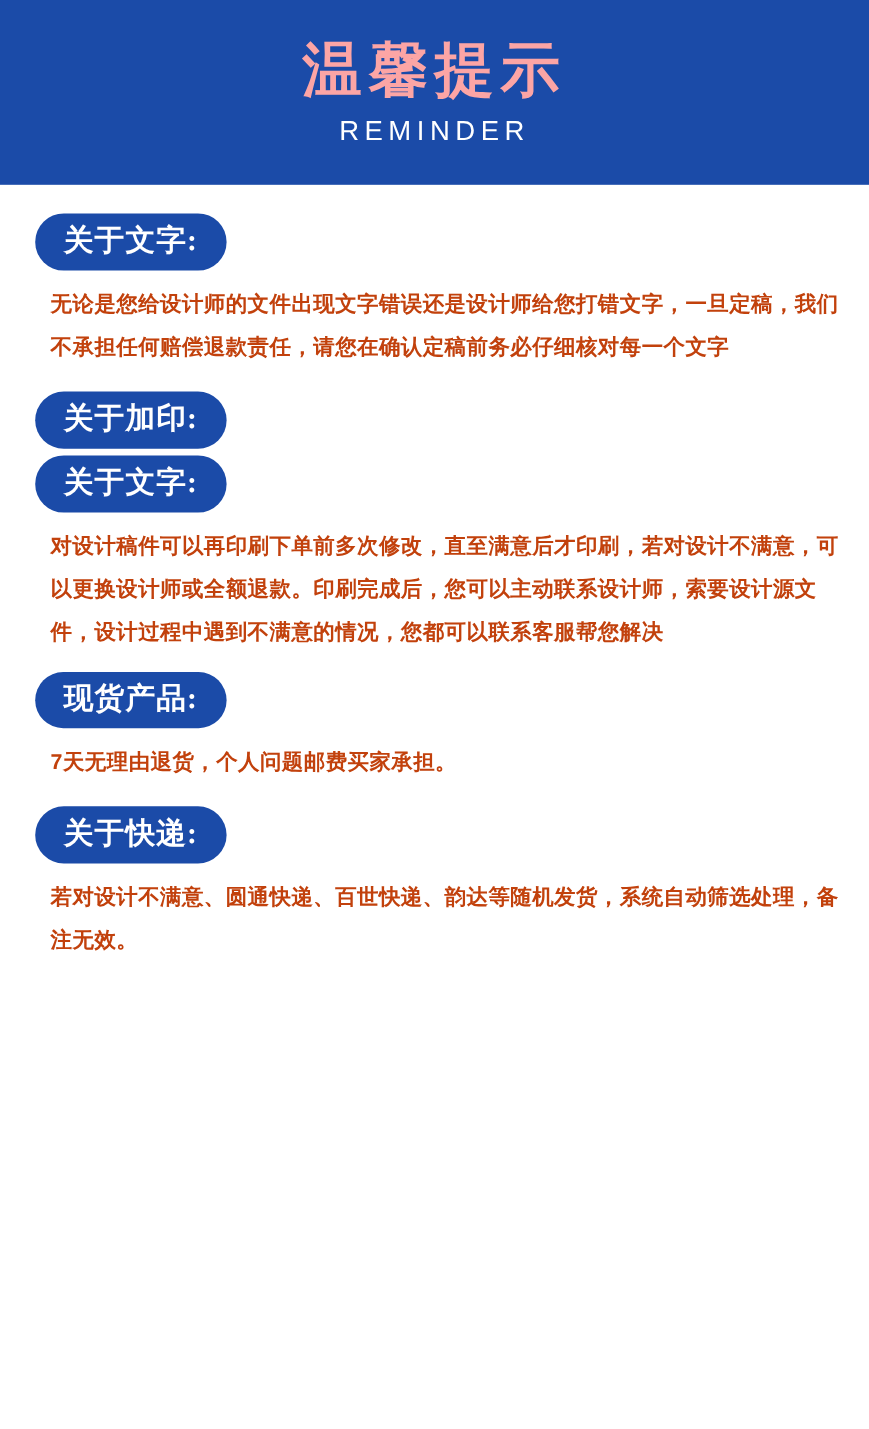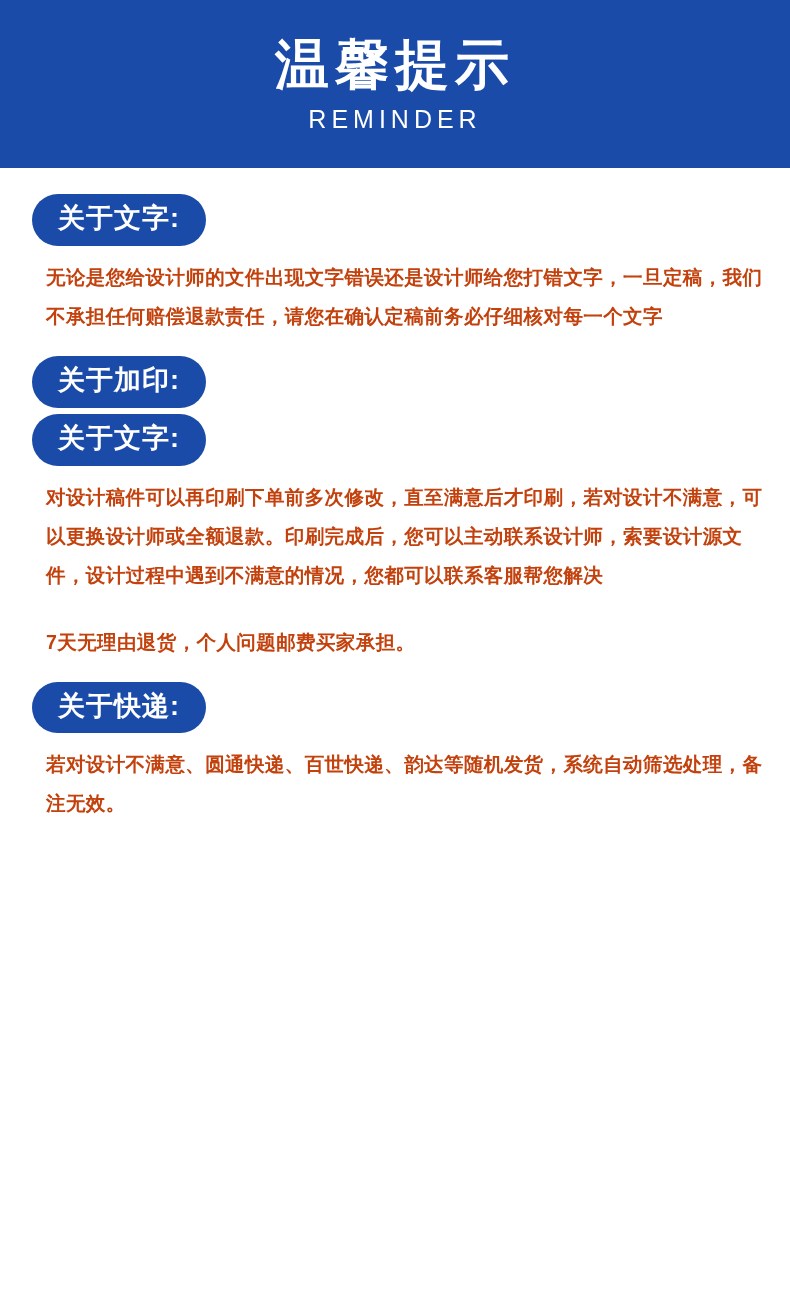--- a/index.html
+++ b/index.html
@@ -25,21 +25,21 @@
     width: 790px;
     height: 168px;
     background: #1b4ba8;
     display: flex;
     flex-direction: column;
     align-items: center;
     justify-content: center;
     box-sizing: border-box;
   }
   .banner-title {
-    color: #ffffff;
+    color: #fca5a5;
     font-size: 54px;
     font-weight: bold;
     letter-spacing: 6px;
     line-height: 1.12;
     margin: 0;
     padding: 0;
     text-align: center;
   }
   .banner-sub {
     color: #ffffff;
@@ -53,20 +53,21 @@
   .content {
     padding: 26px 0 0 0;
     box-sizing: border-box;
   }
   .section {
     margin: 0 0 6px 0;
     padding: 0;
   }
   .pill-row {
     padding-left: 32px;
+    font-family: Liberation Serif, serif;
   }
   .pill {
     display: inline-block;
     background: #1b4ba8;
     color: #ffffff;
     font-size: 27px;
     font-weight: bold;
     letter-spacing: 1px;
     border-radius: 26px;
     padding: 9px 26px 11px 26px;
@@ -118,20 +119,23 @@
 
 
     <div class="section">
       <div class="pill-row">
         <span class="pill">关于文字:</span>
       </div>
       <p class="para sp-design">对设计稿件可以再印刷下单前多次修改，直至满意后才印刷，若对设计不满意，可以更换设计师或全额退款。印刷完成后，您可以主动联系设计师，索要设计源文件，设计过程中遇到不满意的情况，您都可以联系客服帮您解决</p>
     </div>
 
     <div class="section">
+      <div class="pill-row">
+        <span class="pill">现货产品:</span>
+      </div>
       <p class="para sp-stock">7天无理由退货，个人问题邮费买家承担。</p>
     </div>
 
     <div class="section">
       <div class="pill-row">
         <span class="pill">关于快递:</span>
       </div>
       <p class="para sp-express">若对设计不满意、圆通快递、百世快递、韵达等随机发货，系统自动筛选处理，备注无效。</p>
     </div>
 

